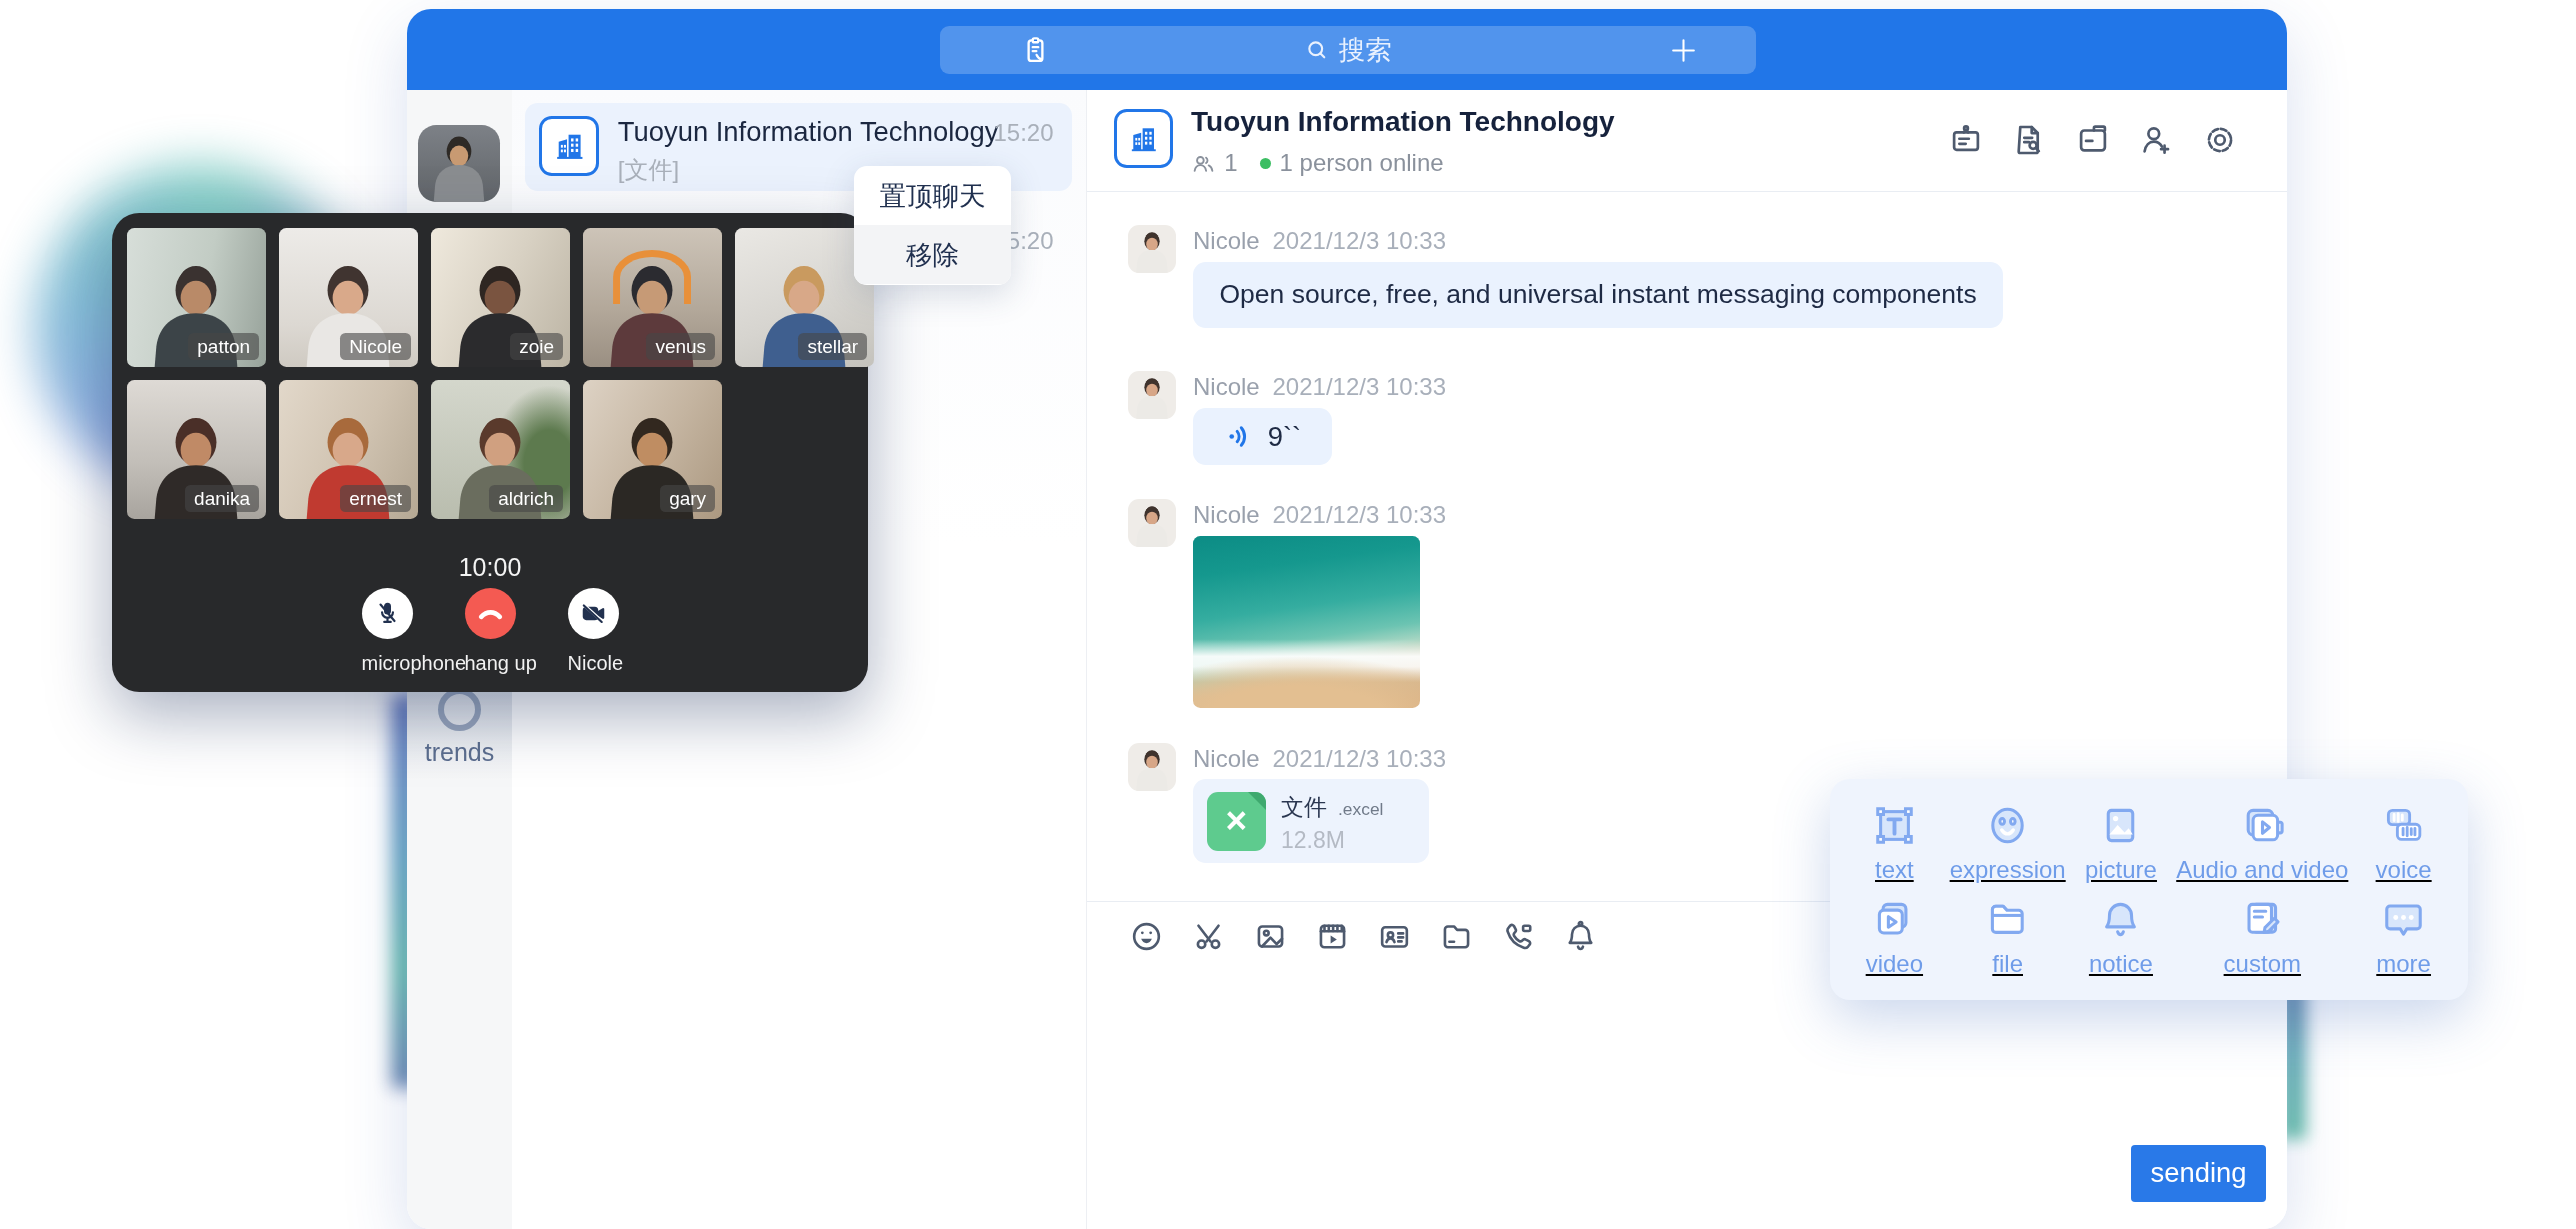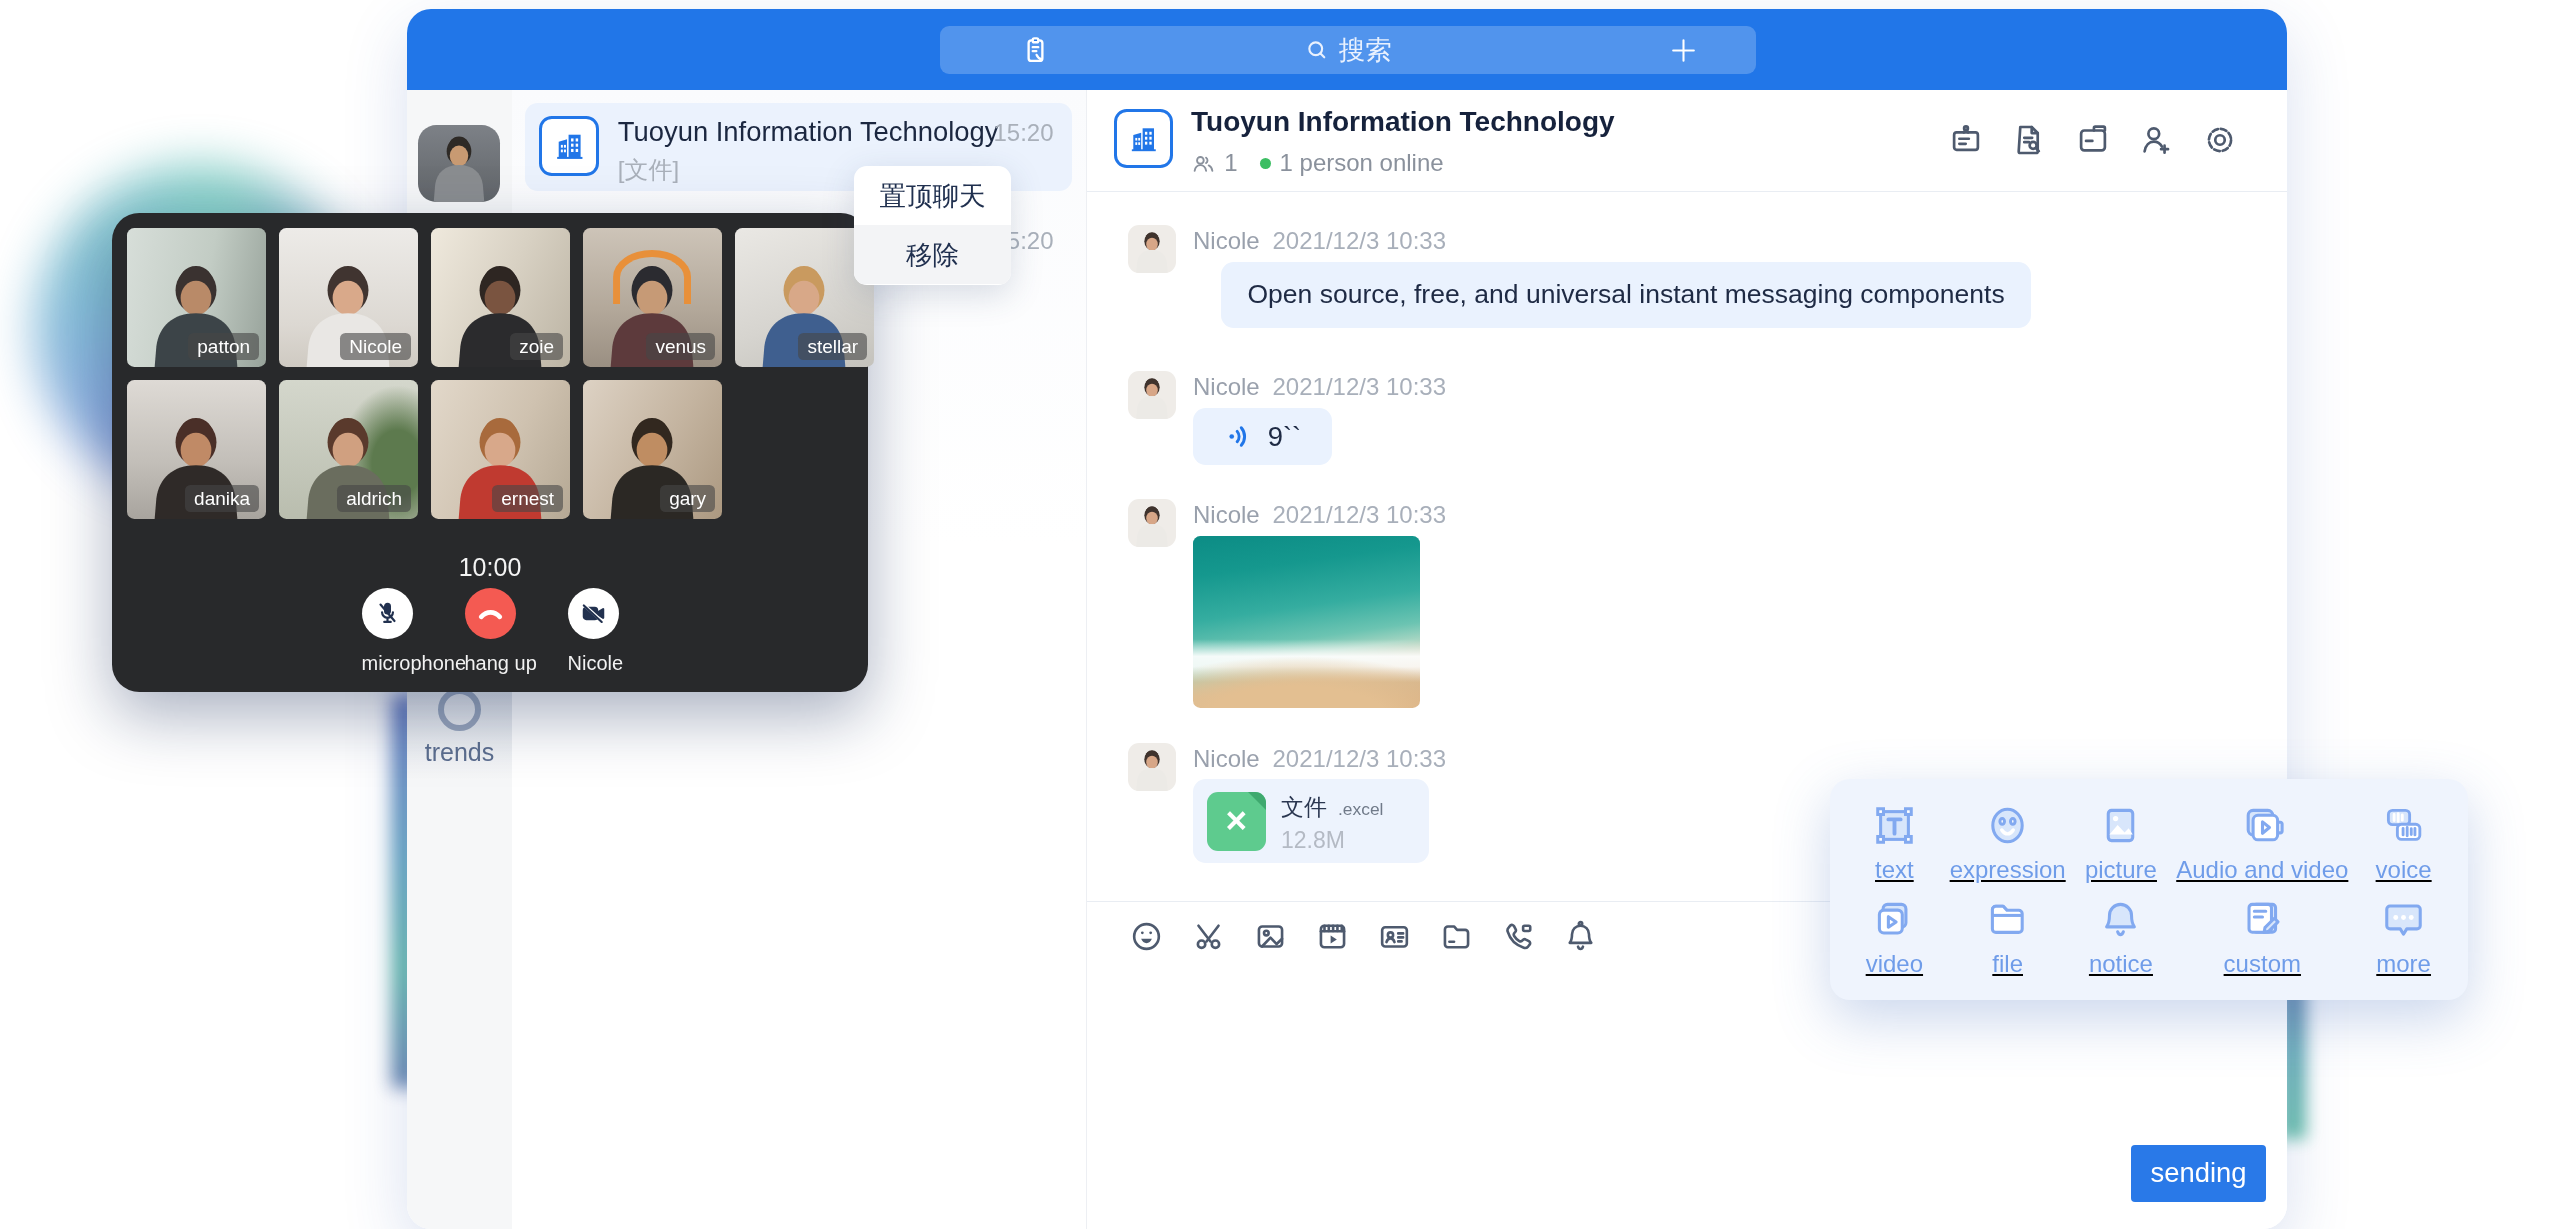--- a/index.html
+++ b/index.html
@@ -292,21 +292,21 @@
       <div class="messages">
 
         <div class="msg-avatar" style="top:33px;">
           <svg viewBox="0 0 100 100" width="48" height="48" style="--hair:#3f332d;--skin:#d7a687;--shirt:#eceae6">
               <use href="#person"></use>
             </svg>
         </div>
         <div class="msg-meta" style="top:35px;">
           <span>Nicole</span><span class="t">2021/12/3 10:33</span>
         </div>
-        <div class="bubble text" style="top:70px;margin-left:28px;">
+        <div class="bubble text" style="top:70px;">
           <span>Open source, free, and universal instant messaging components</span>
         </div>
 
         <div class="msg-avatar" style="top:179px;">
           <svg viewBox="0 0 100 100" width="48" height="48" style="--hair:#3f332d;--skin:#d7a687;--shirt:#eceae6">
               <use href="#person"></use>
             </svg>
         </div>
         <div class="msg-meta" style="top:181px;">
           <span>Nicole</span><span class="t">2021/12/3 10:33</span>
@@ -438,31 +438,31 @@
           <use href="#person"></use>
         </svg>
       <span class="nb">stellar</span>
     </div>
     <div class="tile t-danika">
       <svg class="person" viewBox="0 0 100 100" style="--hair:#4a2f28;--skin:#c08a66;--shirt:#2f2a28">
           <use href="#person"></use>
         </svg>
       <span class="nb">danika</span>
     </div>
+    <div class="tile t-ernest">
+      <svg class="person" viewBox="0 0 100 100" style="--hair:#a86a3c;--skin:#d8a88a;--shirt:#c03a30">
+          <use href="#person"></use>
+        </svg>
+      <span class="nb">ernest</span>
+    </div>
     <div class="tile t-aldrich">
       <svg class="person" viewBox="0 0 100 100" style="--hair:#5a3a2c;--skin:#d0a080;--shirt:#6a6d5e">
           <use href="#person"></use>
         </svg>
       <span class="nb">aldrich</span>
-    </div>
-    <div class="tile t-ernest">
-      <svg class="person" viewBox="0 0 100 100" style="--hair:#a86a3c;--skin:#d8a88a;--shirt:#c03a30">
-          <use href="#person"></use>
-        </svg>
-      <span class="nb">ernest</span>
     </div>
     <div class="tile t-gary">
       <svg class="person" viewBox="0 0 100 100" style="--hair:#32281f;--skin:#bf8d62;--shirt:#2b2824">
           <use href="#person"></use>
         </svg>
       <span class="nb">gary</span>
     </div>
   </div>
 
   <div class="call-timer">10:00</div>

